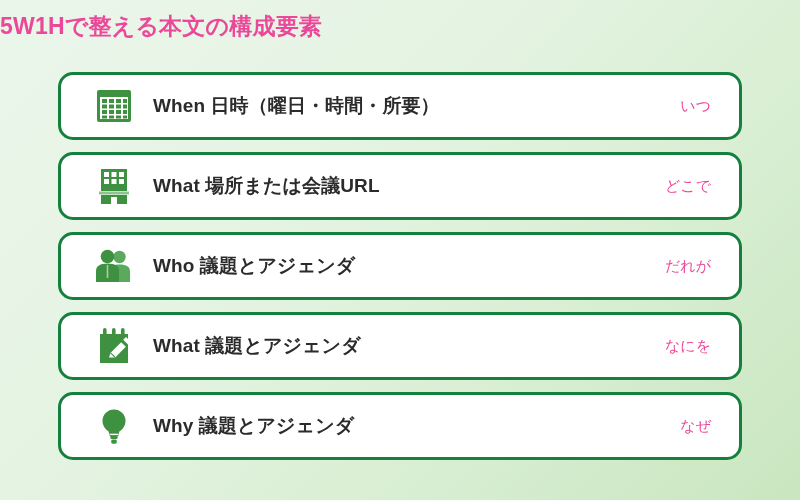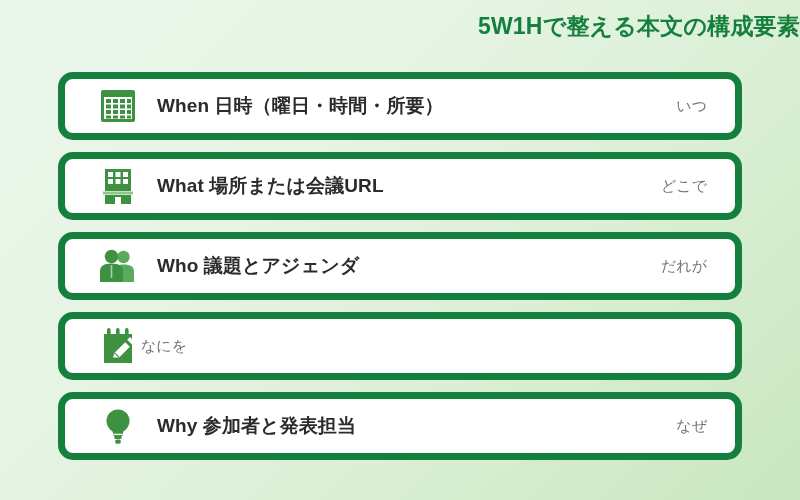--- a/index.html
+++ b/index.html
@@ -20,44 +20,44 @@
     width: 800px;
     height: 500px;
     box-sizing: border-box;
   }
 
   .page-title {
     position: absolute;
     top: 10px;
     left: 0;
     width: 800px;
-    text-align: right;
+    text-align: left;
     font-size: 23px;
     font-weight: bold;
-    color: #15803d;
+    color: #ec4899;
     letter-spacing: 0.2px;
     line-height: 32px;
     white-space: nowrap;
   }
 
   .card-list {
     position: absolute;
     top: 72px;
     left: 58px;
     width: 684px;
     display: flex;
     flex-direction: column;
     gap: 12px;
   }
 
   .card {
     box-sizing: border-box;
     height: 68px;
     background: #ffffff;
-    border: 7px solid #15803d;
+    border: 3px solid #15803d;
     border-radius: 15px;
     display: flex;
     align-items: center;
     padding: 0 22px 0 30px;
   }
 
   .card-icon {
     width: 46px;
     min-width: 46px;
     height: 46px;
@@ -78,21 +78,21 @@
     color: #2b2b2b;
     letter-spacing: 0.1px;
     white-space: nowrap;
     overflow: hidden;
   }
 
   .card-hint {
     flex: 0 0 auto;
     font-size: 15px;
     font-weight: normal;
-    color: #737373;
+    color: #ec4899;
     text-align: left;
     white-space: nowrap;
     padding-right: 6px;
   }
 </style>
 </head>
 <body>
 
 <div class="page">
 
@@ -177,31 +177,32 @@
             <rect x="26" y="2" width="3.6" height="8" rx="1.8"></rect>
           </g>
           <rect x="5" y="8" width="28" height="29" fill="#3f9142"></rect>
           <g fill="#ffffff">
             <path d="M14 31.5 L15.6 26.8 L26.2 16.2 L30.8 20.8 L20.2 31.4 Z"></path>
             <path d="M28.2 13.8 L31 11 L36 16 L33.2 18.8 Z"></path>
           </g>
           <path d="M15.6 26.8 L20.2 31.4" stroke="#3f9142" stroke-width="1.1" fill="none"></path>
         </svg>
       </span>
+      <span class="card-label">What 議題とアジェンダ</span>
       <span class="card-hint">なにを</span>
     </div>
 
     <div class="card">
       <span class="card-icon">
         <svg width="28" height="40" viewBox="0 0 28 40" aria-hidden="true">
           <circle cx="14" cy="15" r="11.5" fill="#3f9142"></circle>
           <path d="M7.5 21 H20.5 L18.3 30 H9.7 Z" fill="#3f9142"></path>
           <rect x="10.4" y="29" width="7.2" height="4" rx="1.2" fill="#3f9142"></rect>
           <rect x="11.2" y="33.5" width="5.6" height="4.2" rx="1.6" fill="#3f9142"></rect>
           <path d="M9.6 28.4 H18.4" stroke="#ffffff" stroke-width="1.4" fill="none"></path>
         </svg>
       </span>
-      <span class="card-label">Why 参加者と発表担当</span>
+      <span class="card-label">Why 議題とアジェンダ</span>
       <span class="card-hint">なぜ</span>
     </div>
 
   </div>
 </div>
 
 </body></html>

